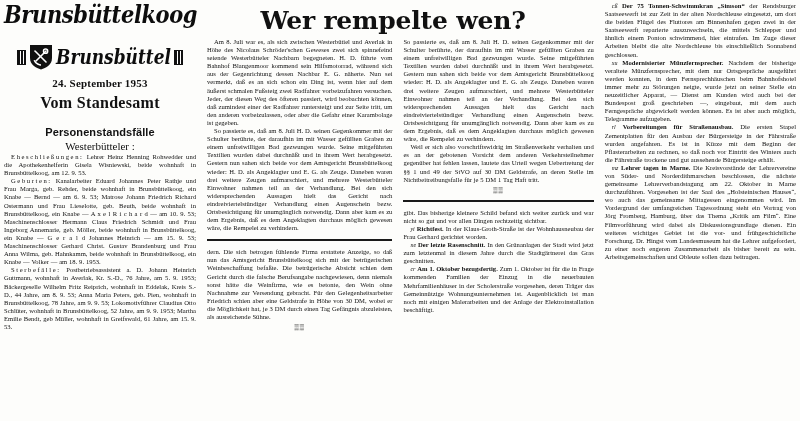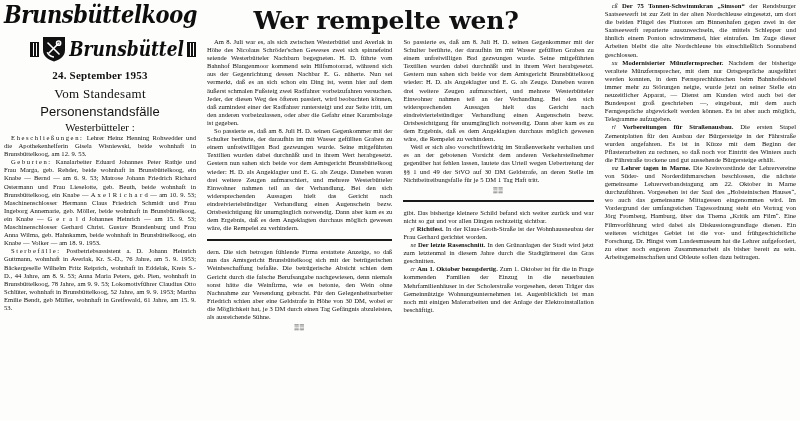--- a/index.html
+++ b/index.html
@@ -53,23 +53,23 @@
     line-height: 1;
     color: #0d0d0d;
     transform: scaleY(1.15);
     transform-origin: center top;
     white-space: nowrap;
     font-style: italic;
   }
   .mast-row2 {
     display: flex;
     align-items: center;
-    justify-content: flex-end;
+    justify-content: center;
     gap: 3px;
-    margin-top: 13px;
+    margin-top: 21px;
   }
   .mast-bar {
     width: 9px;
     height: 15px;
     background: repeating-linear-gradient(90deg, #111 0 2px, #fff 2px 3px);
     border: 1px solid #111;
     box-sizing: border-box;
   }
   .shield-wrap {
     width: 24px;
@@ -88,30 +88,30 @@
   }
   .mast-date {
     font-family: "Liberation Serif", serif;
     font-weight: bold;
     font-size: 11px;
     margin-top: 7px;
     letter-spacing: 0.2px;
   }
   .mast-h1 {
     font-family: "Liberation Serif", serif;
-    font-weight: normal;
-    font-size: 13px;
+    font-weight: bold;
+    font-size: 16px;
     margin-top: 5px;
     letter-spacing: 0.3px;
   }
   .mast-h2 {
     font-family: "Liberation Sans", sans-serif;
-    font-weight: normal;
-    font-size: 13px;
-    margin-top: 2px;
+    font-weight: bold;
+    font-size: 11px;
+    margin-top: 14px;
     letter-spacing: 0.1px;
   }
   .place-head {
     text-align: center;
     font-family: "Liberation Serif", serif;
     font-size: 11px;
     margin-top: 1px;
     margin-bottom: 1px;
   }
 
@@ -148,21 +148,21 @@
     font-size: 25px;
     line-height: 1;
     text-align: center;
     letter-spacing: -0.2px;
     margin: 4px 0 9px 0;
     white-space: nowrap;
   }
   .headline-span {
     position: absolute;
     top: 4px;
-    left: 190px;
+    left: 197px;
     width: 392px;
     text-align: center;
     z-index: 5;
   }
   .col-2 .lead-pad, .col-3 .lead-pad {
     height: 36px;
   }
 
   
   .rule-thick {

